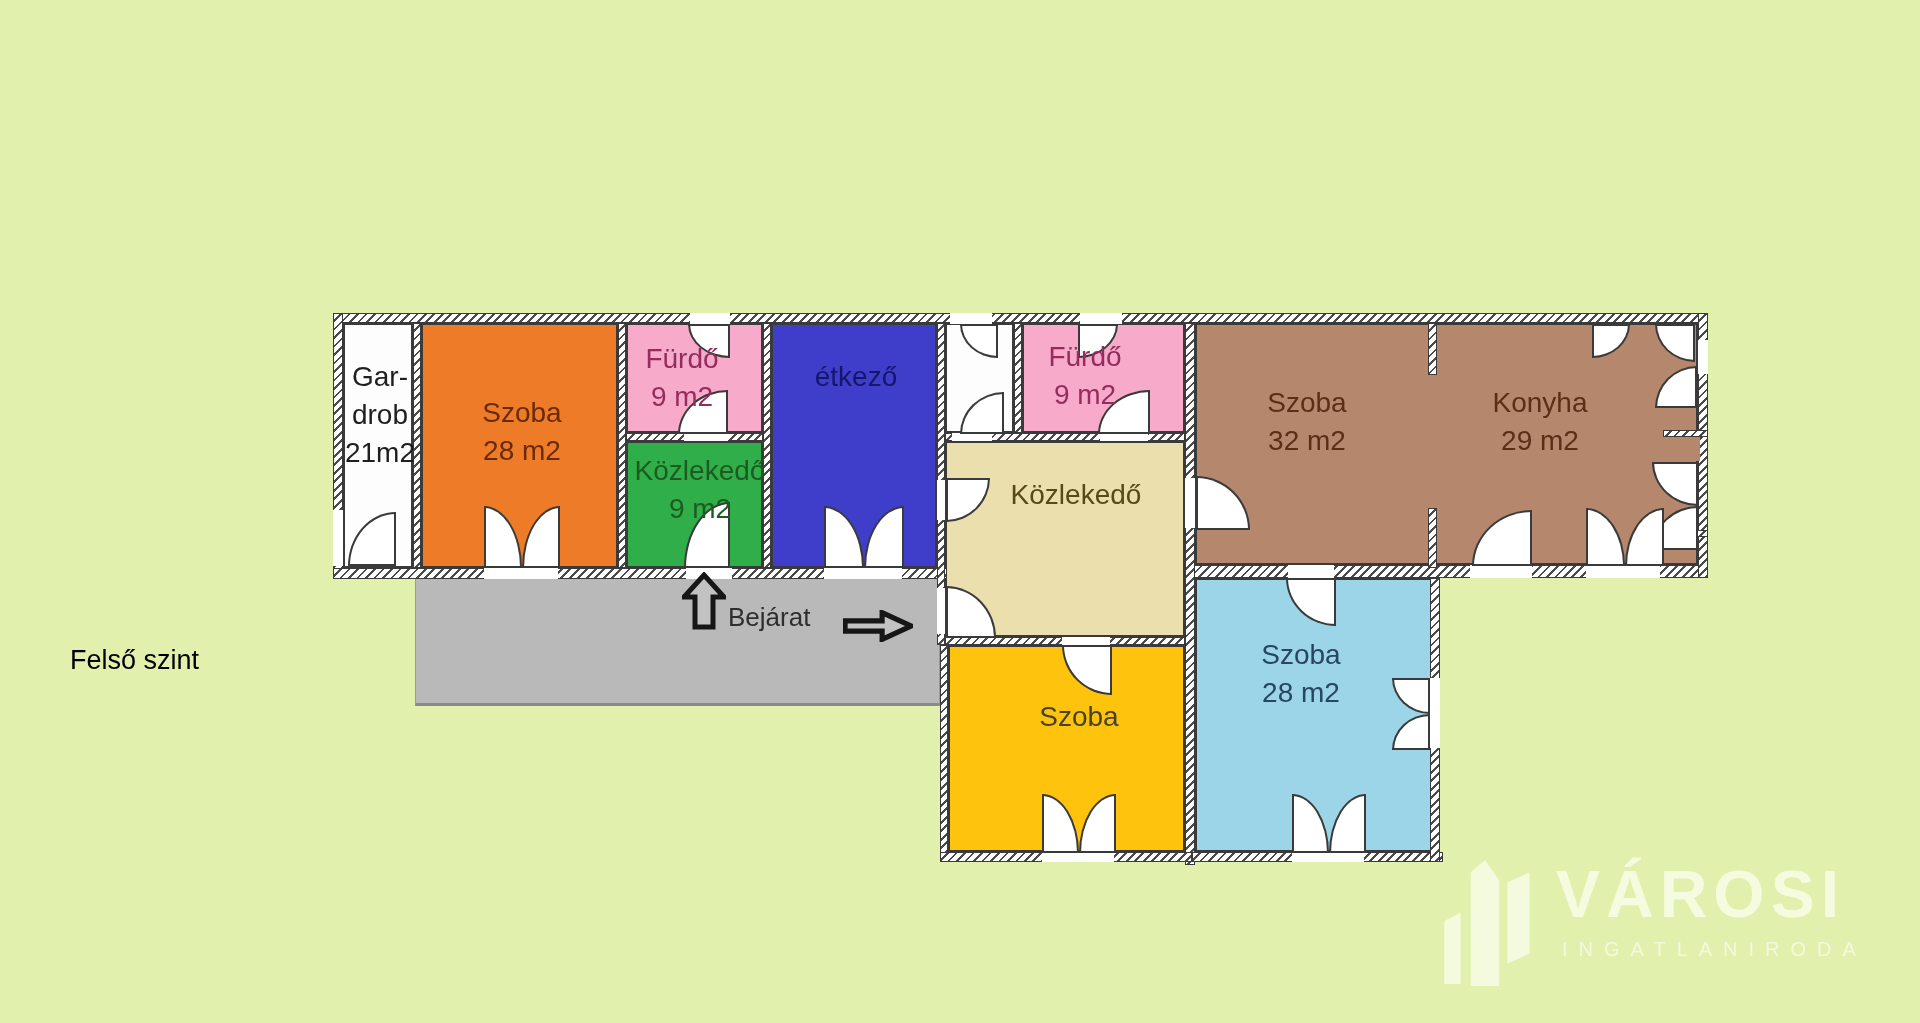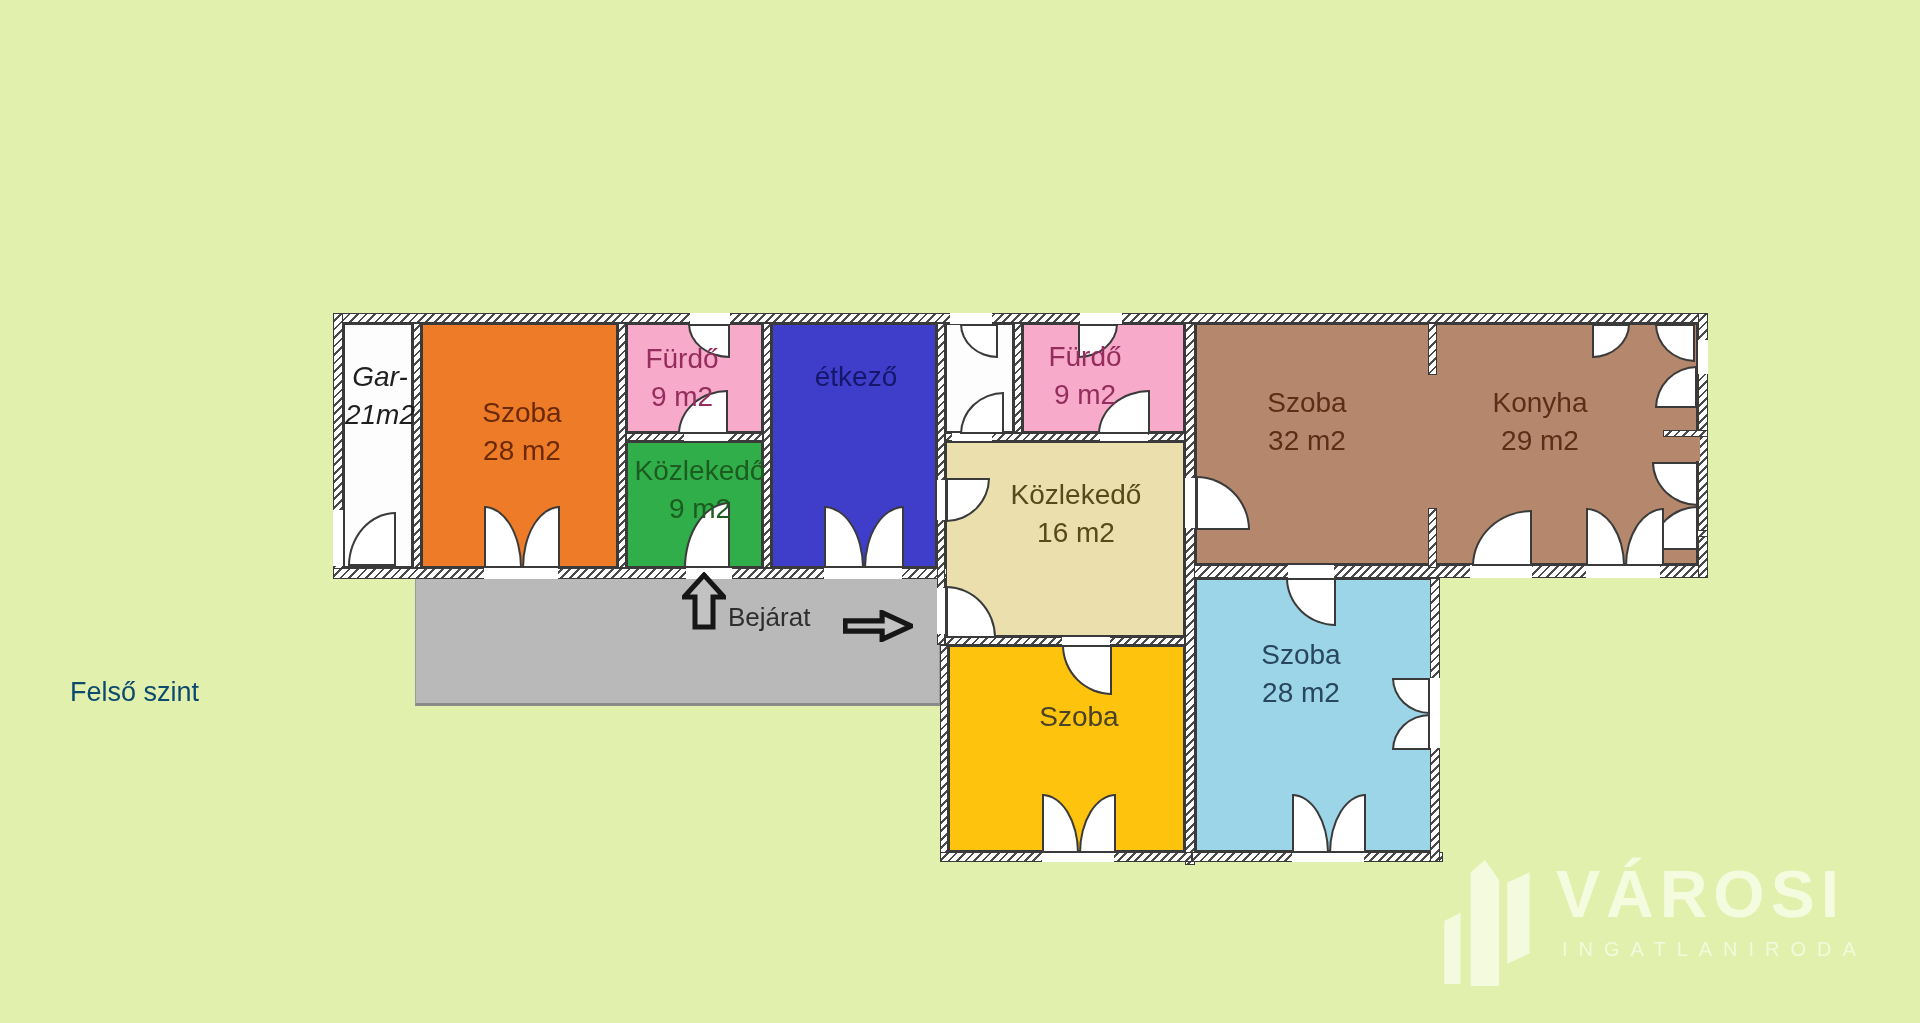--- a/index.html
+++ b/index.html
@@ -20,22 +20,22 @@
   .arc{position:absolute;background:#ffffff;border:2px solid #3a3a3a;box-sizing:border-box;z-index:5;}
   .arc.tl{border-top-left-radius:100% 100%;}
   .arc.tr{border-top-right-radius:100% 100%;}
   .arc.bl{border-bottom-left-radius:100% 100%;}
   .arc.br{border-bottom-right-radius:100% 100%;}
   .room-label{
     position:absolute;z-index:6;width:280px;transform:translateX(-50%);
     text-align:center;font-size:28px;line-height:38px;white-space:pre;
   }
   .floor-label{
-    position:absolute;left:70px;top:677px;z-index:6;
-    font-size:27px;color:#0c4a6e;
+    position:absolute;left:70px;top:645px;z-index:6;
+    font-size:27px;color:#000000;
   }
   .entrance-label{
     position:absolute;left:728px;top:602px;z-index:6;
     font-size:26px;color:#2e2e2e;
   }
   .entrance-arrow{position:absolute;z-index:6;}
   #logo{position:absolute;left:1444px;top:854px;z-index:6;width:440px;height:140px;}
   #logo-icon{position:absolute;left:0;top:4px;}
   #logo-brand{
     position:absolute;left:112px;top:2px;
@@ -48,34 +48,34 @@
 </style>
 </head>
 <body style="background: rgb(226, 240, 174);">
 
 <div id="stage">
   <div class="floor-label">Felső szint</div>
 
   <div id="plan">
       <div class="terrace" style="left: 415px; top: 578px; width: 525px; height: 128px; position: absolute; background: rgb(185, 185, 185);"></div>
       <div class="room" style="left: 343px; top: 323px; width: 70px; height: 245px; position: absolute; background: rgb(253, 253, 253); border-color: rgb(58, 58, 58);"></div>
-      <div class="room-label" style="left: 380px; top: 358px; color: rgb(31, 31, 31); font-style: italic;"><div>Gar-</div><div></div><div>21m2</div></div>
+      <div class="room-label" style="left: 380px; top: 358px; color: rgb(31, 31, 31);"><div>Gar-</div><div>drob</div><div></div><div>21m2</div></div>
       <div class="room" style="left: 421px; top: 323px; width: 197px; height: 245px; position: absolute; background: rgb(238, 123, 40); border-color: rgb(58, 58, 58);"></div>
       <div class="room-label" style="left: 522px; top: 394px; color: rgb(107, 42, 6);"><div>Szoba</div><div>28 m2</div></div>
       <div class="room" style="left: 626px; top: 323px; width: 137px; height: 110px; position: absolute; background: rgb(247, 170, 201); border-color: rgb(58, 58, 58);"></div>
       <div class="room-label" style="left: 682px; top: 340px; color: rgb(148, 45, 94);"><div>Fürdő</div><div>9 m2</div></div>
       <div class="room" style="left: 626px; top: 441px; width: 137px; height: 127px; position: absolute; background: rgb(47, 174, 74); border-color: rgb(58, 58, 58);"></div>
       <div class="room-label" style="left: 700px; top: 452px; color: rgb(29, 92, 32);"><div>Közlekedő</div><div>9 m2</div></div>
       <div class="room" style="left: 771px; top: 323px; width: 166px; height: 245px; position: absolute; background: rgb(62, 62, 203); border-color: rgb(58, 58, 58);"></div>
       <div class="room-label" style="left: 856px; top: 358px; color: rgb(22, 22, 107);"><div>étkező</div></div>
       <div class="room" style="left: 945px; top: 323px; width: 69px; height: 110px; position: absolute; background: rgb(253, 253, 253); border-color: rgb(58, 58, 58);"></div>
       <div class="room" style="left: 1022px; top: 323px; width: 163px; height: 110px; position: absolute; background: rgb(247, 170, 201); border-color: rgb(58, 58, 58);"></div>
       <div class="room-label" style="left: 1085px; top: 338px; color: rgb(148, 45, 94);"><div>Fürdő</div><div>9 m2</div></div>
       <div class="room" style="left: 945px; top: 441px; width: 240px; height: 196px; position: absolute; background: rgb(236, 223, 174); border-color: rgb(58, 58, 58);"></div>
-      <div class="room-label" style="left: 1076px; top: 476px; color: rgb(86, 74, 26);"><div>Közlekedő</div><div>16 m2</div></div>
+      <div class="room-label" style="left: 1076px; top: 476px; color: rgb(86, 74, 26);"><div>Közlekedő</div></div>
       <div class="room" style="left: 1195px; top: 323px; width: 503px; height: 242px; position: absolute; background: rgb(181, 136, 109); border-color: rgb(58, 58, 58);"></div>
       <div class="room-label" style="left: 1307px; top: 384px; color: rgb(91, 47, 23);"><div>Szoba</div><div>32 m2</div></div>
       <div class="room-label" style="left: 1540px; top: 384px; color: rgb(91, 47, 23);"><div>Konyha</div><div>29 m2</div></div>
       <div class="room" style="left: 948px; top: 645px; width: 237px; height: 207px; position: absolute; background: rgb(254, 195, 13); border-color: rgb(58, 58, 58);"></div>
       <div class="room-label" style="left: 1079px; top: 698px; color: rgb(74, 66, 40);"><div>Szoba</div></div>
       <div class="room" style="left: 1195px; top: 578px; width: 238px; height: 274px; position: absolute; background: rgb(156, 212, 232); border-color: rgb(58, 58, 58);"></div>
       <div class="room-label" style="left: 1301px; top: 636px; color: rgb(41, 70, 95);"><div>Szoba</div><div>28 m2</div></div>
       <div class="wall" style="left: 333px; top: 313px; width: 1375px; height: 10px; position: absolute;"></div>
       <div class="wall" style="left: 333px; top: 313px; width: 10px; height: 265px; position: absolute;"></div>
       <div class="wall" style="left: 333px; top: 568px; width: 614px; height: 11px; position: absolute;"></div>

